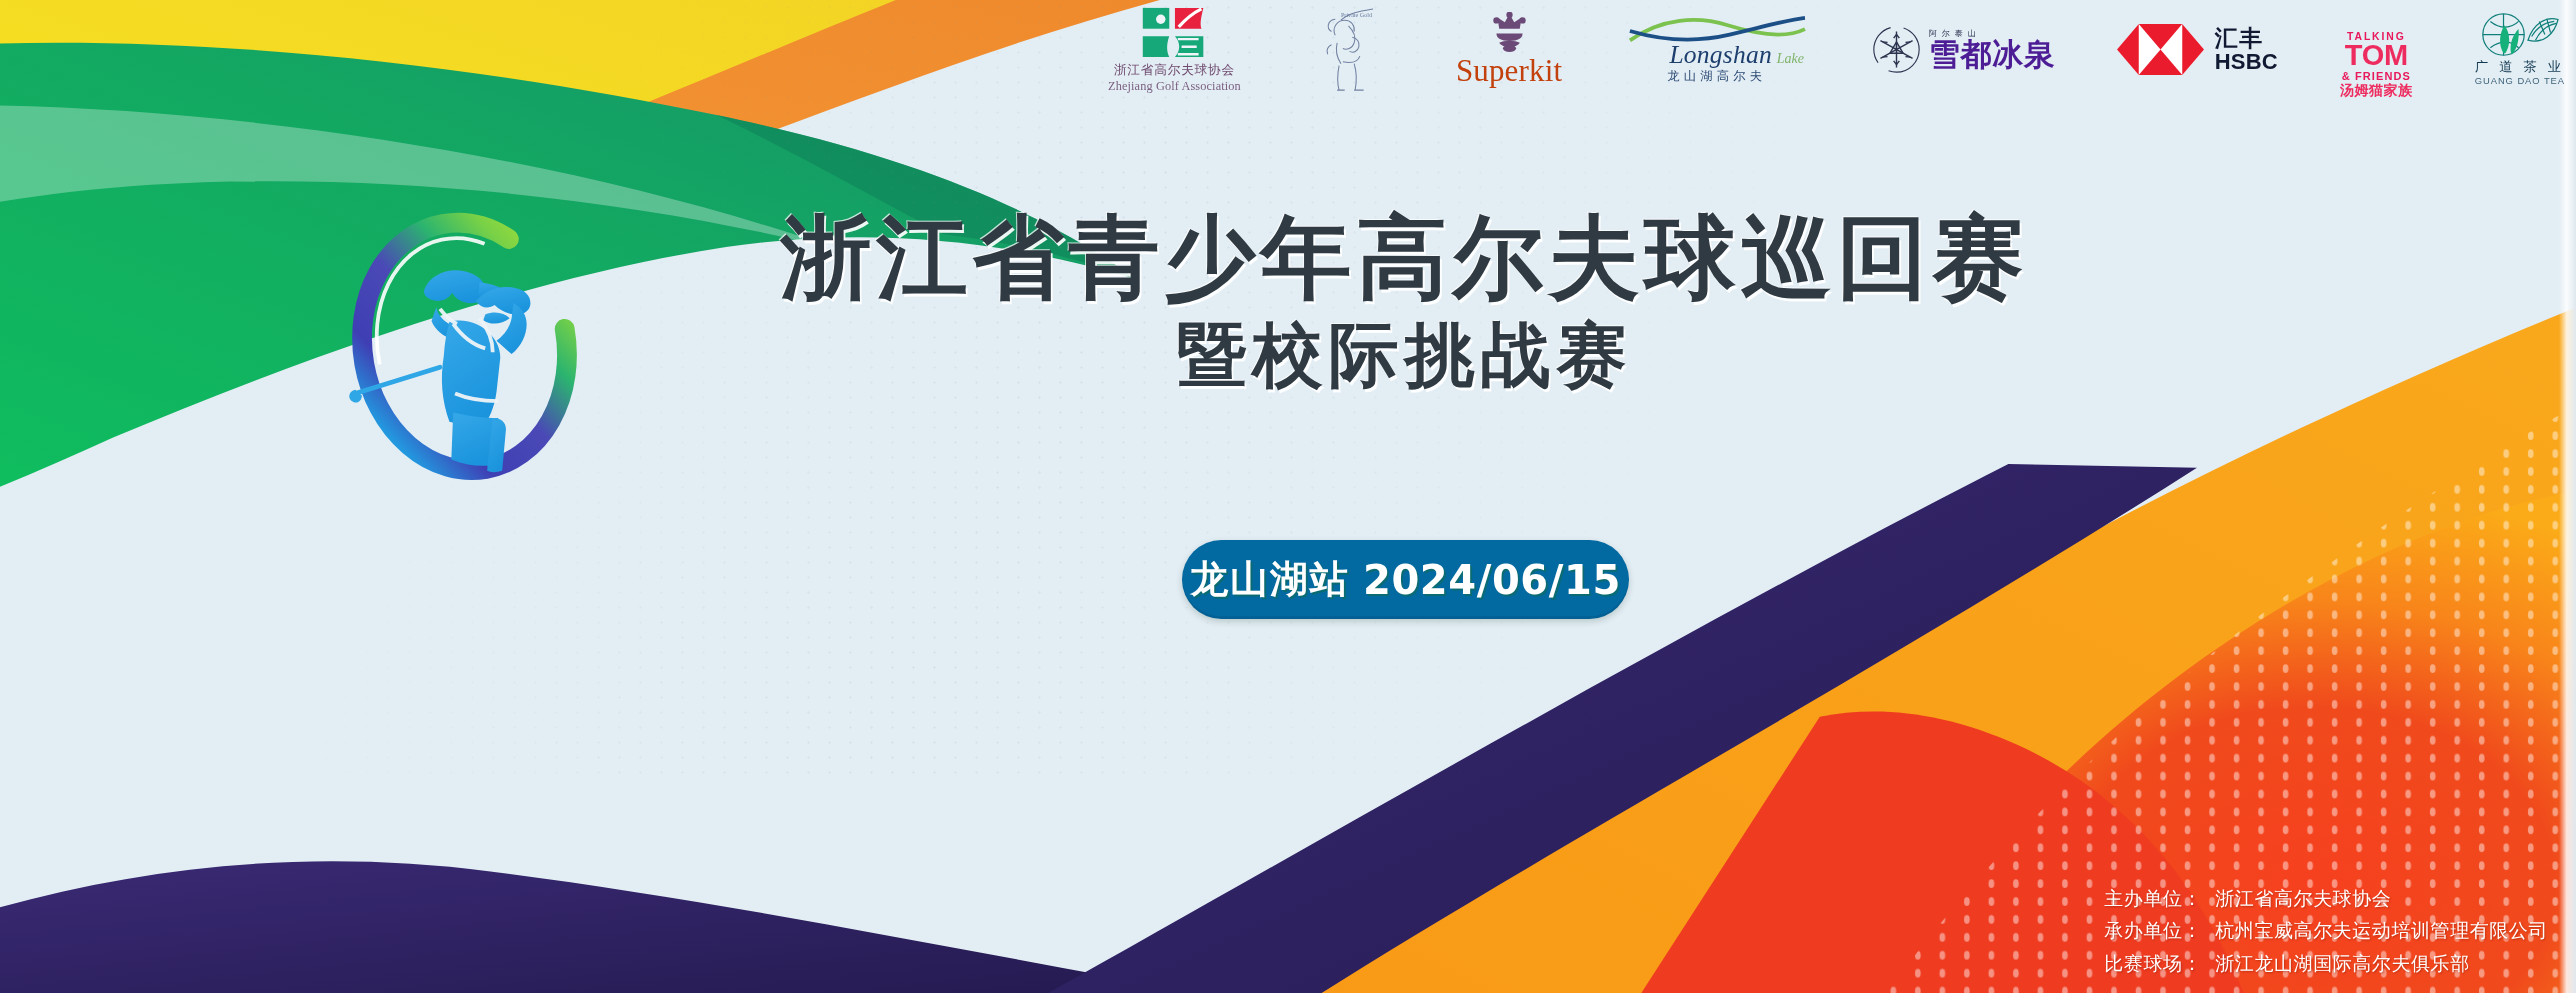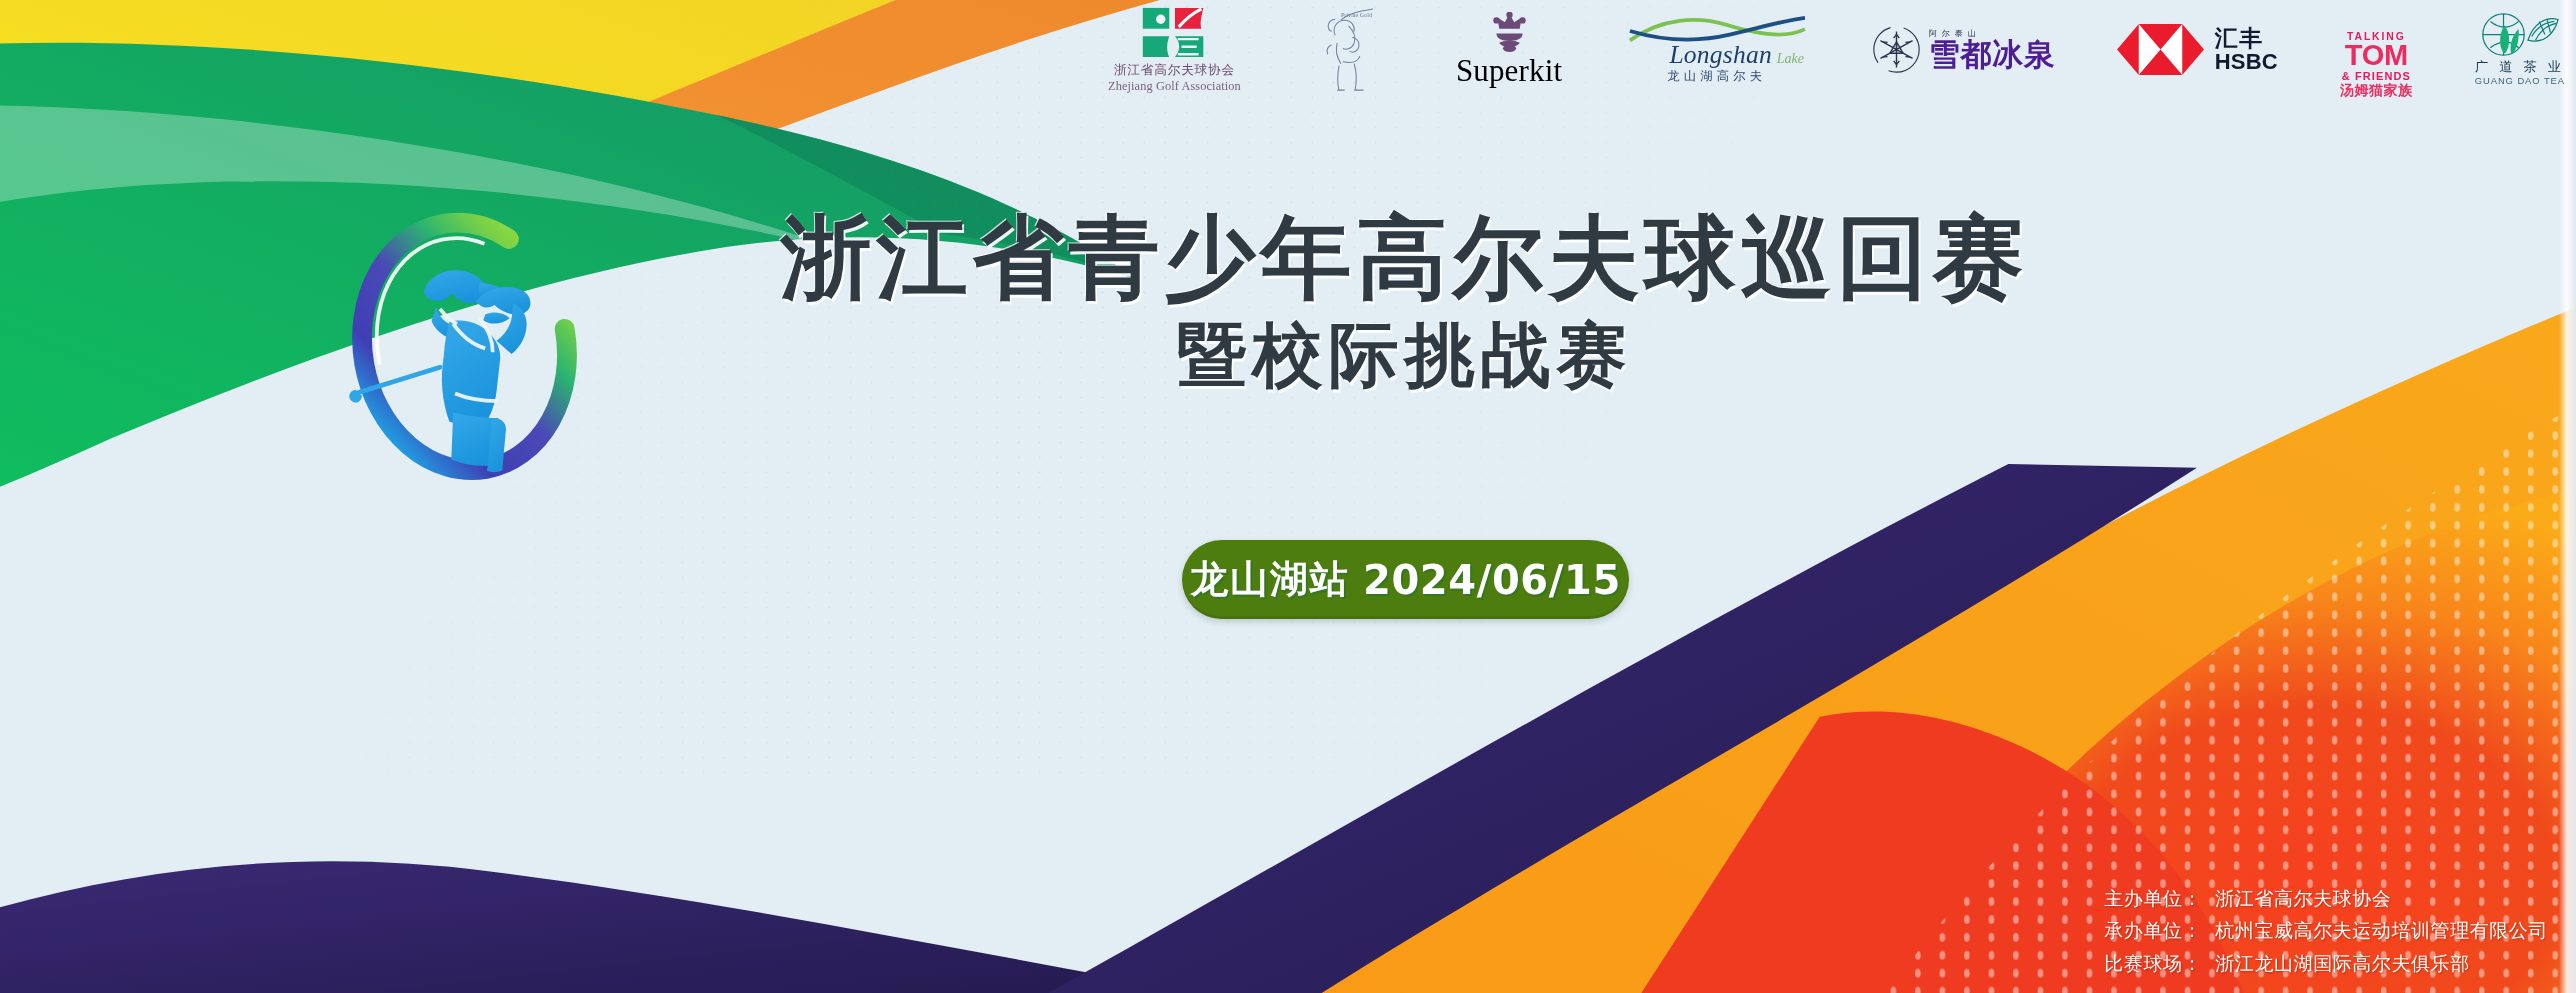--- a/index.html
+++ b/index.html
@@ -33,21 +33,21 @@
     display:flex;align-items:center;justify-content:space-between;
   }
   .sponsor{display:flex;flex-direction:column;align-items:center;justify-content:center;height:91px;}
   .sp-mark{display:flex;align-items:center;justify-content:center;}
 
   .zga-cn{font-size:12.7px;color:#6f4a6e;letter-spacing:.06em;margin-top:1.9px;}
   .zga-en{font-family:"Liberation Serif",serif;font-size:12.3px;color:#7a5f80;letter-spacing:.01em;}
 
   .superkit-word{
     font-family:"Liberation Serif","DejaVu Serif",serif;
-    font-size:31px;color:#000000;letter-spacing:.005em;line-height:1;margin-top:1.9px;
+    font-size:31px;color:#c2410c;letter-spacing:.005em;line-height:1;margin-top:1.9px;
   }
   .ls-word{
     font-family:"Liberation Serif",serif;font-style:italic;font-size:25.5px;
     color:#1d3f6e;line-height:1;letter-spacing:.01em;margin-left:40px;
   }
   .ls-lake{font-style:italic;font-size:14px;color:#7fb46a;font-family:"Liberation Serif",serif;}
   .ls-cn{font-size:12.3px;letter-spacing:.34em;color:#2b4a73;margin-top:0.9px;}
 
   .xd-row{display:flex;align-items:center;gap:6.6px;}
   .xd-top{font-size:8px;letter-spacing:.62em;color:#2b3550;margin-bottom:0px;}
@@ -74,21 +74,21 @@
     font-family:"DejaVu Serif","Liberation Serif",serif;
     font-weight:bold;color:#2f3a42;
     text-shadow:1.9px 2.8px 0 rgba(255,255,255,.92), -0.9px -0.9px 0 rgba(255,255,255,.75);
   }
   .h-line1{font-size:91px;letter-spacing:.055em;line-height:1.14;white-space:nowrap;}
   .h-line2{font-size:70px;letter-spacing:.085em;line-height:1.2;white-space:nowrap;margin-top:3px;}
 
   
   .badge{
     position:absolute;left:1182px;top:540px;width:447px;height:79px;
-    background:#4d7c0f;border-radius:40px;
+    background:#0369a1;border-radius:40px;
     box-shadow:0 2.8px 6.6px rgba(40,80,60,.22), inset 0 -2.8px 0 rgba(0,0,0,.08);
     display:flex;align-items:center;justify-content:center;gap:13.2px;
   }
   .badge-place{
     font-family:"DejaVu Sans","Liberation Sans",sans-serif;font-weight:bold;
     font-size:38px;color:#fff;letter-spacing:.05em;
     text-shadow:1.9px 1.9px 0 rgba(20,110,60,.45);
   }
   .badge-date{
     font-family:"DejaVu Sans","Liberation Sans",sans-serif;font-weight:bold;

